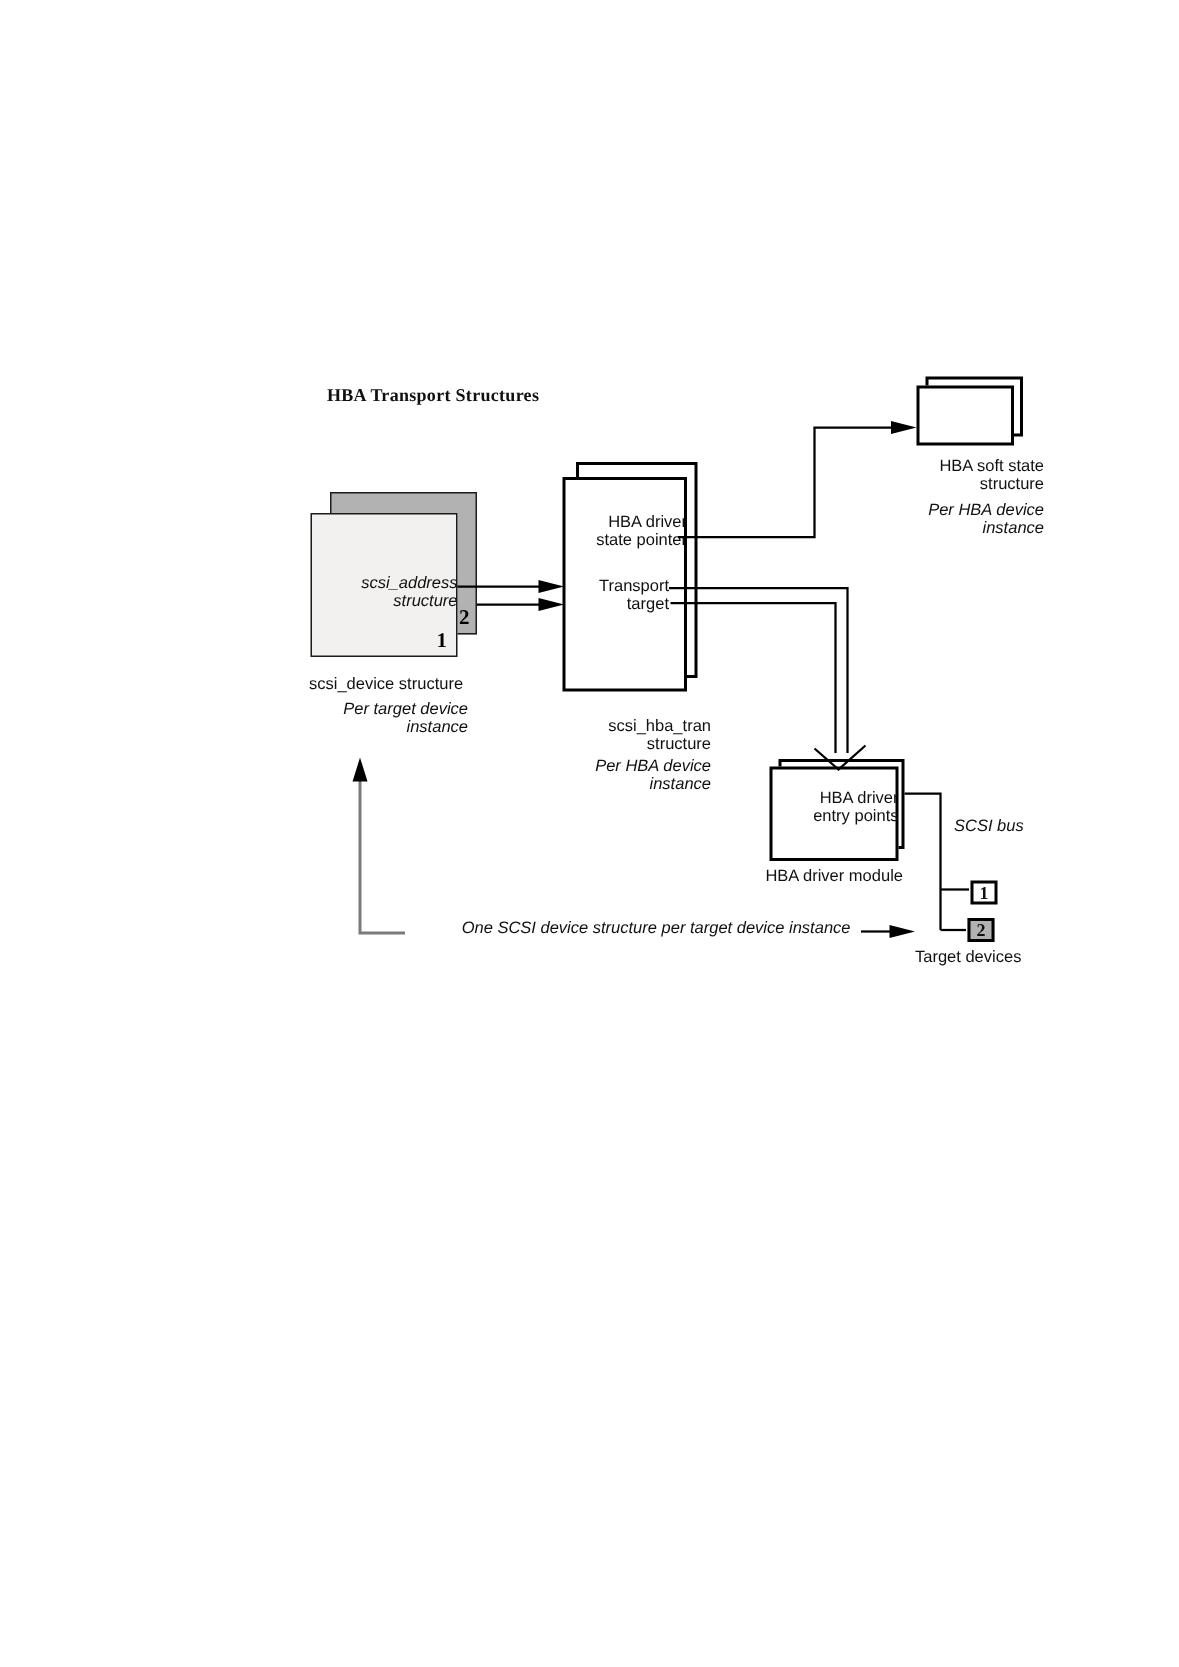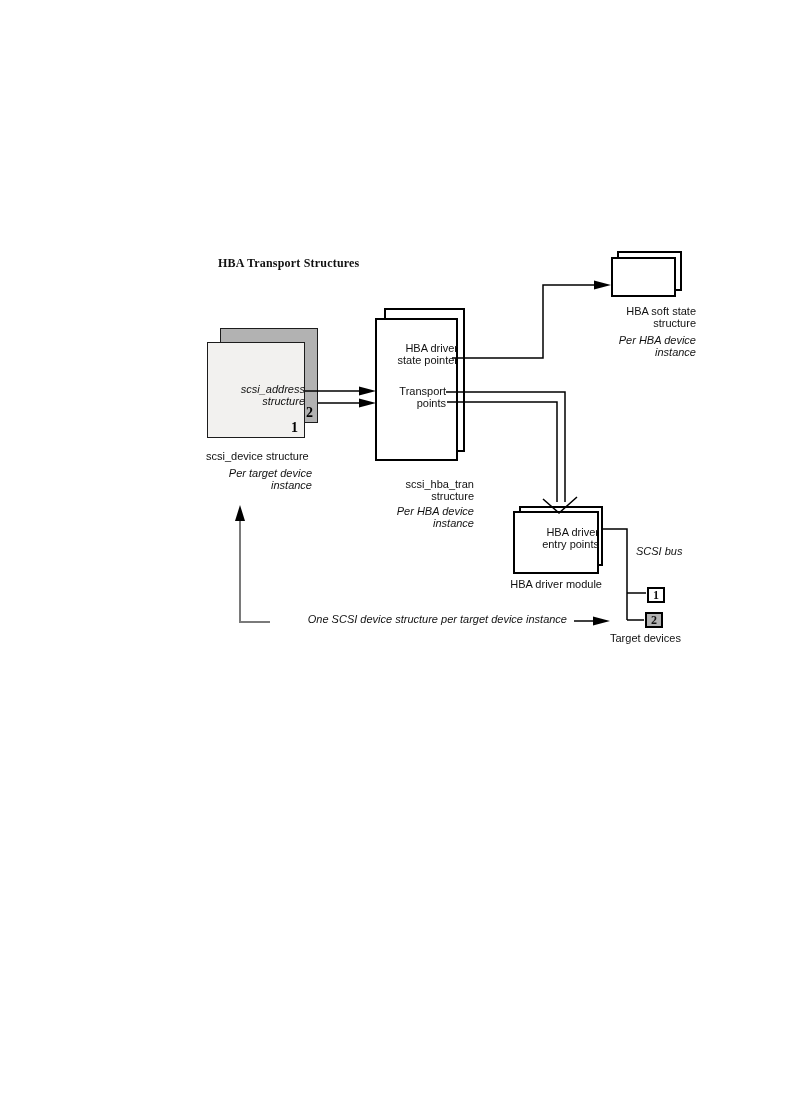--- a/index.html
+++ b/index.html
@@ -82,21 +82,21 @@
   </div>
 
   <div class="box" style="left:384px; top:308px; width:81px; height:144px;"></div>
   <div class="box" style="left:375px; top:318px; width:83px; height:143px;"></div>
   <div class="lbl" style="left:375px; top:343px; width:83px;">
     <span>HBA driver</span><br>
     <span>state pointer</span>
   </div>
   <div class="lbl" style="left:375px; top:386px; width:71px;">
     <span>Transport</span><br>
-    <span>points</span>
+    <span>target</span>
   </div>
   <div class="lbl" style="left:369px; top:479px; width:105px;">
     <span>scsi_hba_tran</span><br>
     <span>structure</span>
   </div>
   <div class="lbl italic" style="left:369px; top:506px; width:105px;">
     <span>Per HBA device</span><br>
     <span>instance</span>
   </div>
 

